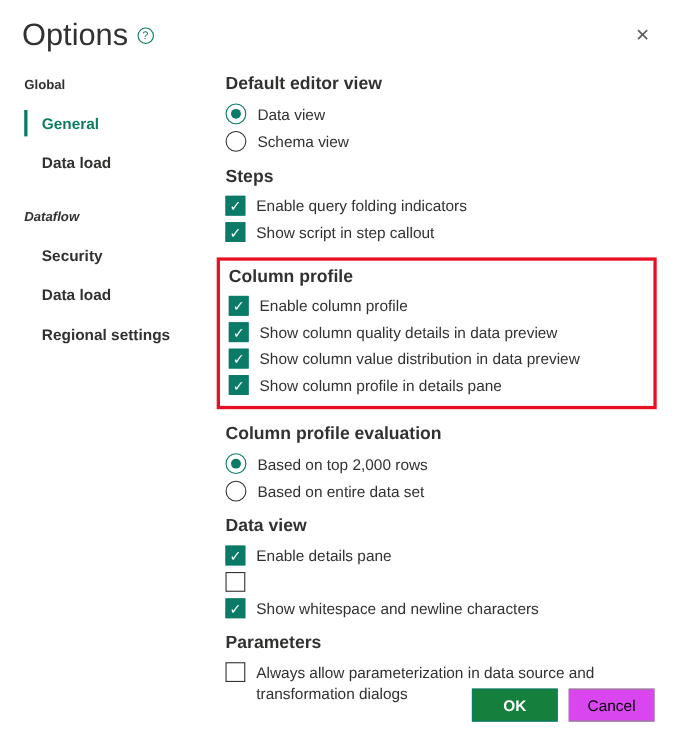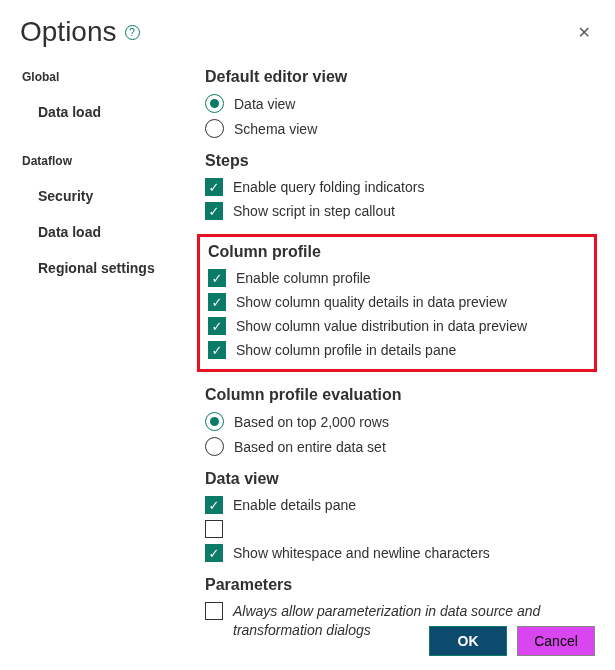--- a/index.html
+++ b/index.html
@@ -35,21 +35,21 @@
   }
   .close-icon {
     font-size: 16px;
     cursor: pointer;
     color: #605e5c;
     padding: 4px;
   }
   .body { display: flex; gap: 30px; }
   .sidebar { width: 155px; flex-shrink: 0; }
   .sidebar-group { font-size: 12px; font-weight: 600; margin: 4px 0 10px 2px; }
-  .sidebar-group.second { margin-top: 24px; }
+  .sidebar-group.second { margin-top: 24px; font-style: italic; }
   .nav-item {
     padding: 10px 0 10px 18px;
     cursor: pointer;
     font-size: 14px;
     position: relative;
     font-weight: bold;
   }
   .nav-item.active { font-weight: 600; color: #107c66; }
   .nav-item.active::before {
     content: "";
@@ -92,21 +92,21 @@
     justify-content: center;
     flex-shrink: 0;
     font-size: 13px;
     color: #fff;
   }
   .checkbox.checked {
     background: #0b7a66;
     border-color: #0b7a66;
   }
   .check-row.multi { align-items: flex-start; }
-  .check-row.multi .check-label { line-height: 1.35; font-style: italic; }
+  .check-row.multi .check-label { line-height: 1.35; }
   .highlight-box {
     border: 3px solid #e81123;
     padding: 6px 8px 4px 8px;
     margin-bottom: 14px;
     margin-left: -8px;
     margin-right: -2px;
   }
   .footer {
     position: absolute;
     bottom: 14px;
@@ -117,41 +117,42 @@
   .btn {
     min-width: 78px;
     padding: 6px 16px;
     font-size: 14px;
     border: 1px solid #8a8886;
     background: #d946ef;
     cursor: pointer;
     text-align: center;
   }
   .btn.primary {
-    background: #0c4a6e;
+    background: #15803d;
     border-color: #0b7a66;
     color: #fff;
     font-weight: 600;
   }
 </style>
 </head>
 <body>
 
 <div class="dialog">
   <div class="header">
     <div class="header-left">
       <span class="title">Options</span>
       <span class="help-icon">?</span>
     </div>
     <span class="close-icon">✕</span>
   </div>
 
   <div class="body">
     <div class="sidebar">
       <div class="sidebar-group">Global</div>
+      <div class="nav-item active"><span>General</span></div>
       <div class="nav-item"><span>Data load</span></div>
 
       <div class="sidebar-group second">Dataflow</div>
       <div class="nav-item"><span>Security</span></div>
       <div class="nav-item"><span>Data load</span></div>
       <div class="nav-item"><span>Regional settings</span></div>
     </div>
 
     <div class="content">
 

